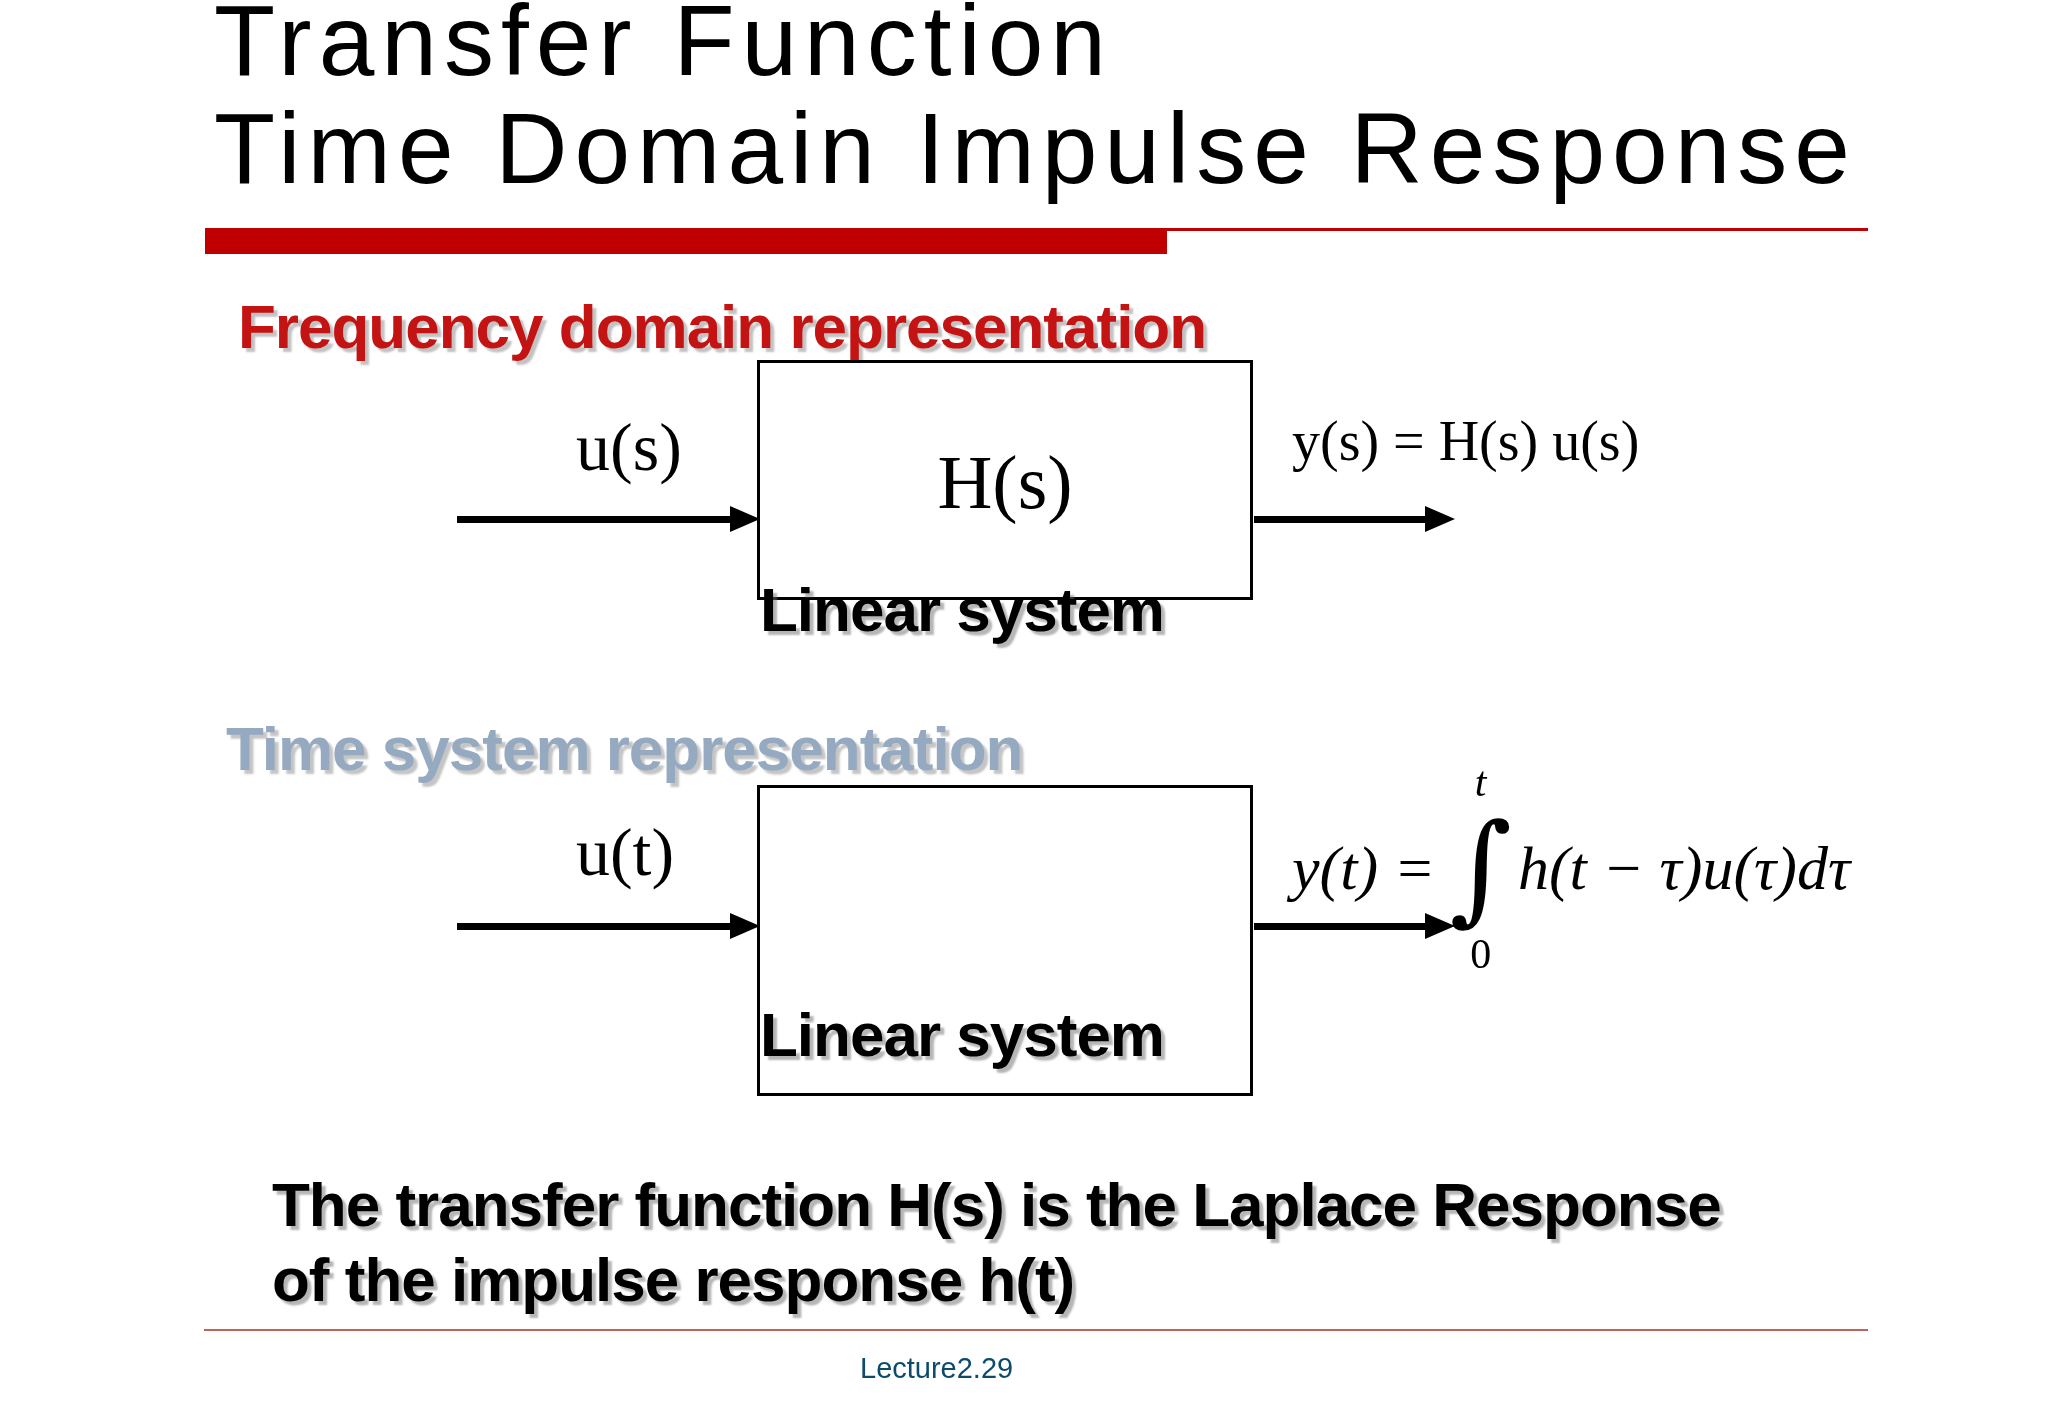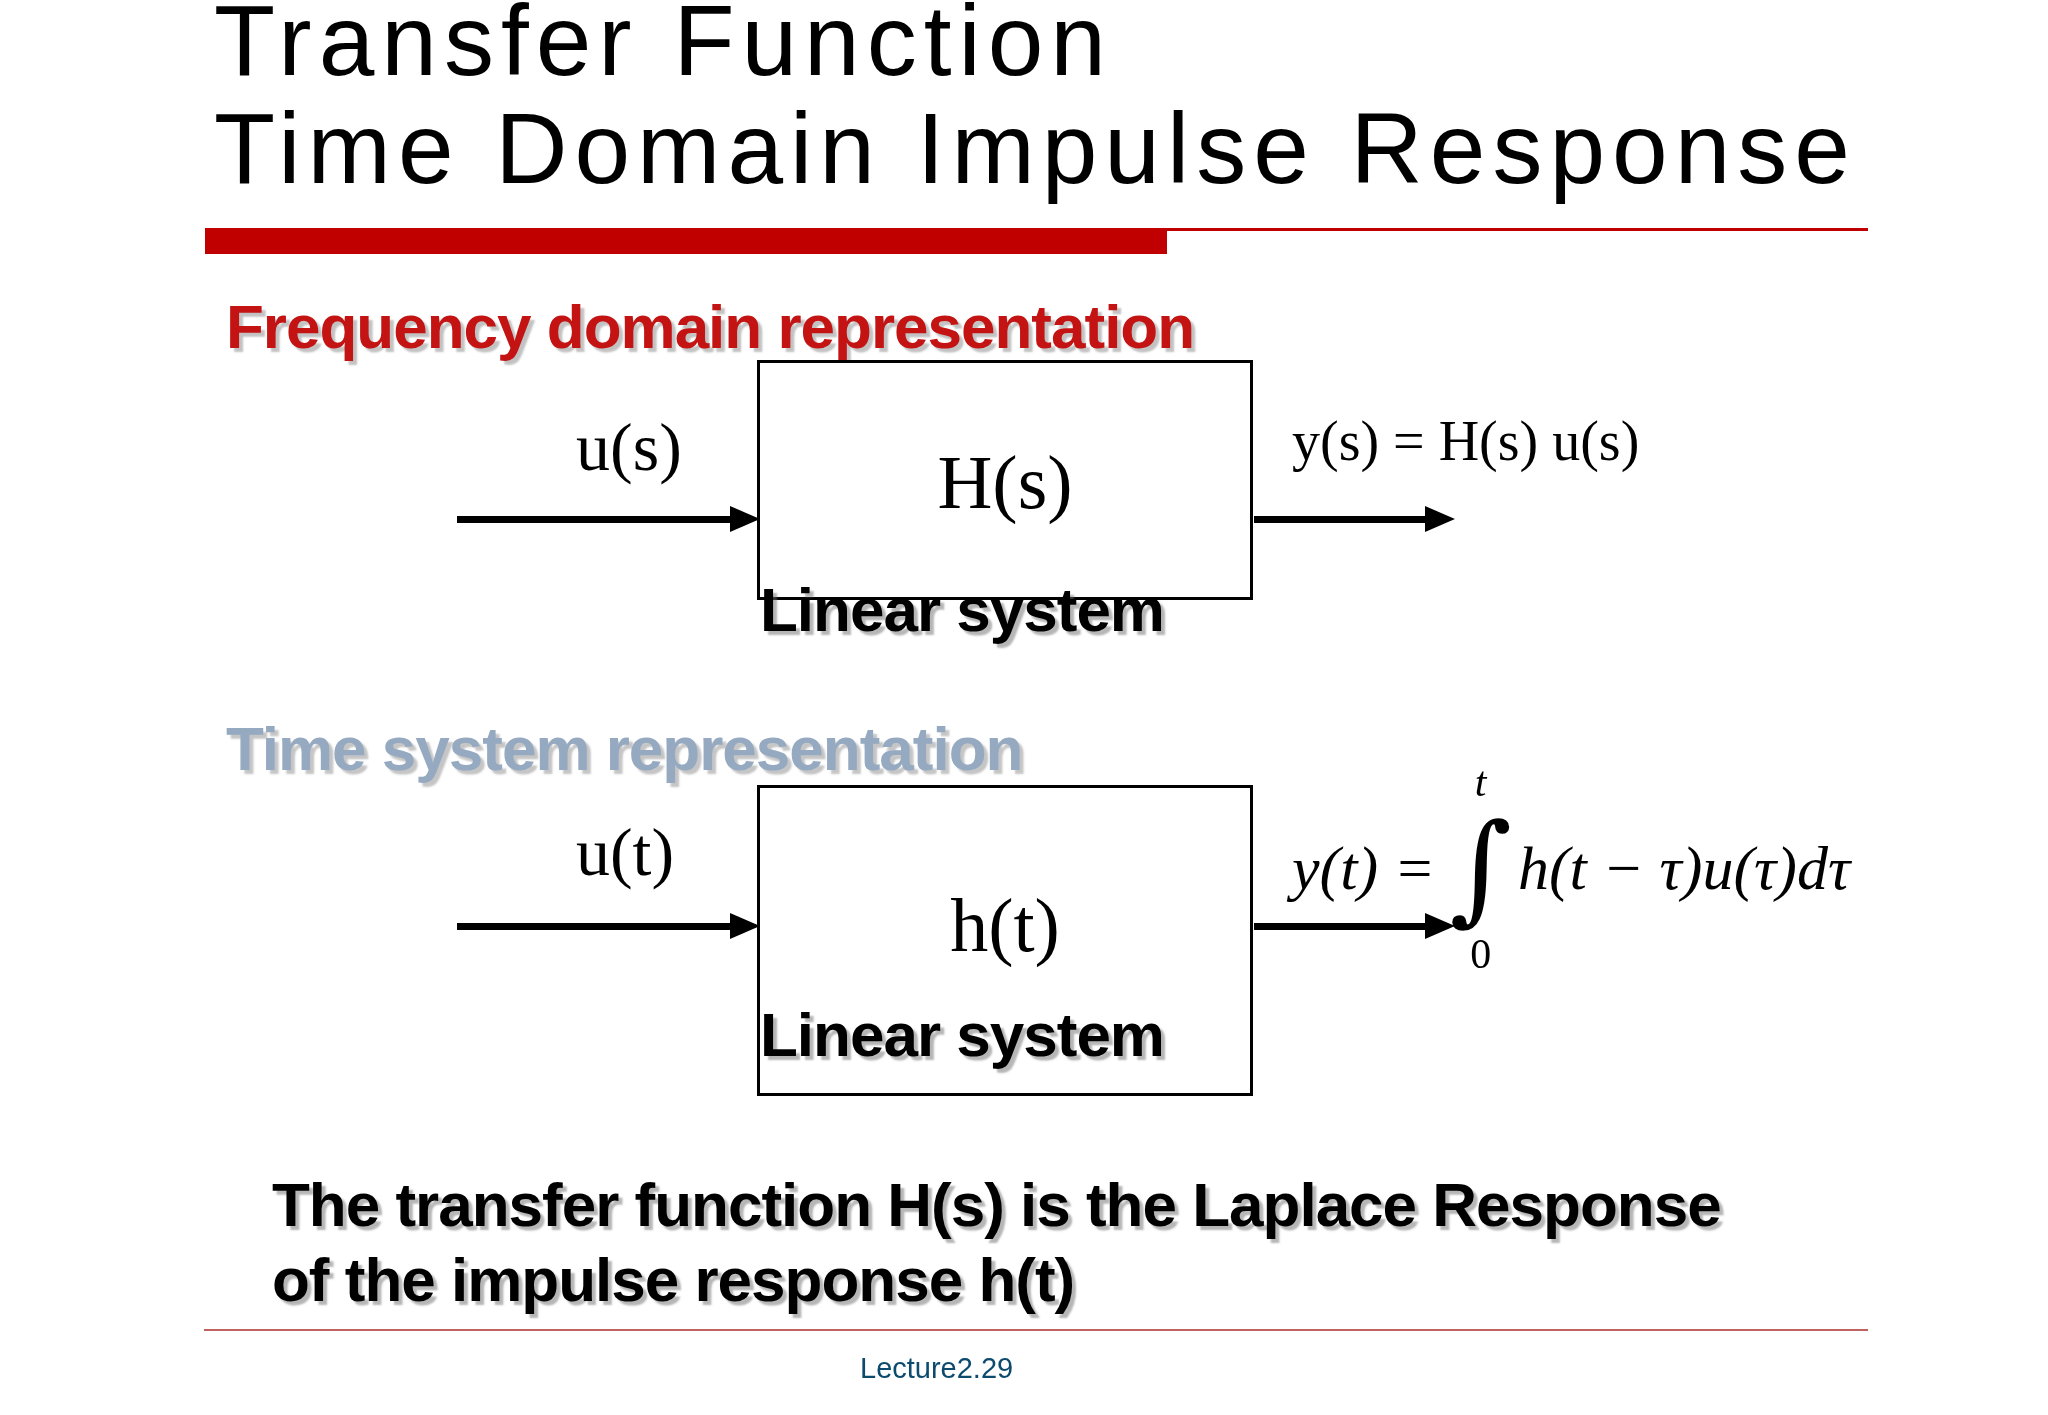--- a/index.html
+++ b/index.html
@@ -34,20 +34,21 @@
   }
   
   .section-heading{
     position:absolute;left:226px;
     font-weight:700;font-size:62px;line-height:66px;letter-spacing:-1px;
     white-space:nowrap;
   }
   .heading-frequency{
     top:294px;color:var(--heading-red);
     text-shadow:4px 4px 2px rgba(120,120,120,0.45);
+    margin-left:12px;
   }
   .heading-time{
     top:716px;color:var(--heading-blue-gray);
     text-shadow:4px 4px 2px rgba(140,140,140,0.5);
   }
   
   .system-block{
     position:absolute;left:757px;width:496px;
     border:3px solid #000;background:#fff;
   }
@@ -164,21 +165,20 @@
 
   <div class="section-heading heading-time">Time system representation</div>
 
   <div class="arrow arrow-in-time">
     <div class="arrow-line"></div>
     <div class="arrow-head"></div>
   </div>
   <div class="math input-label input-time">u(t)</div>
 
   <div class="system-block block-time">
-    <div class="math block-label">h(t)</div>
     <div class="block-sublabel">Linear system</div>
   </div>
 
   <div class="arrow arrow-out-time">
     <div class="arrow-line"></div>
     <div class="arrow-head"></div>
   </div>
 
   <div class="math integral-formula">
     <span>y(t) =</span>

